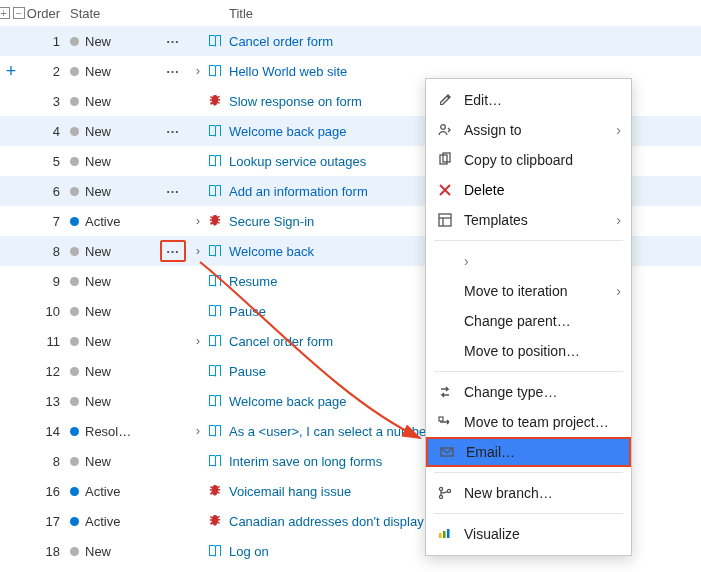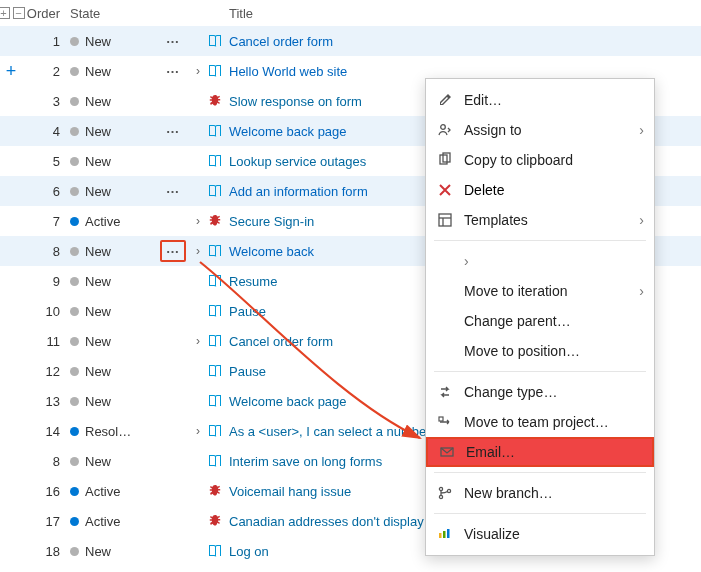--- a/index.html
+++ b/index.html
@@ -54,38 +54,38 @@
     display:flex;align-items:center;justify-content:center; cursor:pointer;
   }
   .expcol { display:flex; gap:3px; }
   .sq { width:12px;height:12px;border:1px solid #888;display:flex;align-items:center;justify-content:center;font-size:11px;color:#888;line-height:10px;}
   .chev { color:#666; font-size:12px; }
 
   
   .menu {
     position: absolute;
     left: 425px; top: 78px;
-    width: 230px;
+    width: 207px;
     background:#fff;
     border:1px solid #c8c8c8;
     box-shadow: 0 4px 14px rgba(0,0,0,.18);
     padding: 6px 0;
     font-size: 14px;
   }
   .menu-item {
     display:flex; align-items:center;
     height: 30px;
     padding: 0 10px;
     cursor:pointer;
     gap:10px;
   }
   .menu-item .mi-icon { width:18px; display:flex; align-items:center; justify-content:center; color:#555;}
   .menu-item .mi-label { flex:1; color:#222;}
   .menu-item .mi-sub { color:#777; }
-  .menu-item.hi { background:#ef4444;align-items:center; }
+  .menu-item.hi { background:#3b82f6;align-items:center; }
   .menu-item.red-box { border:2px solid #e34224; }
   .menu-sep { height:1px; background:#e5e5e5; margin:5px 8px; }
 
   .arrow-overlay {
     position:absolute; pointer-events:none;
     left:0;top:0;width:701px;height:572px;
   }
 </style>
 </head>
 <body>

